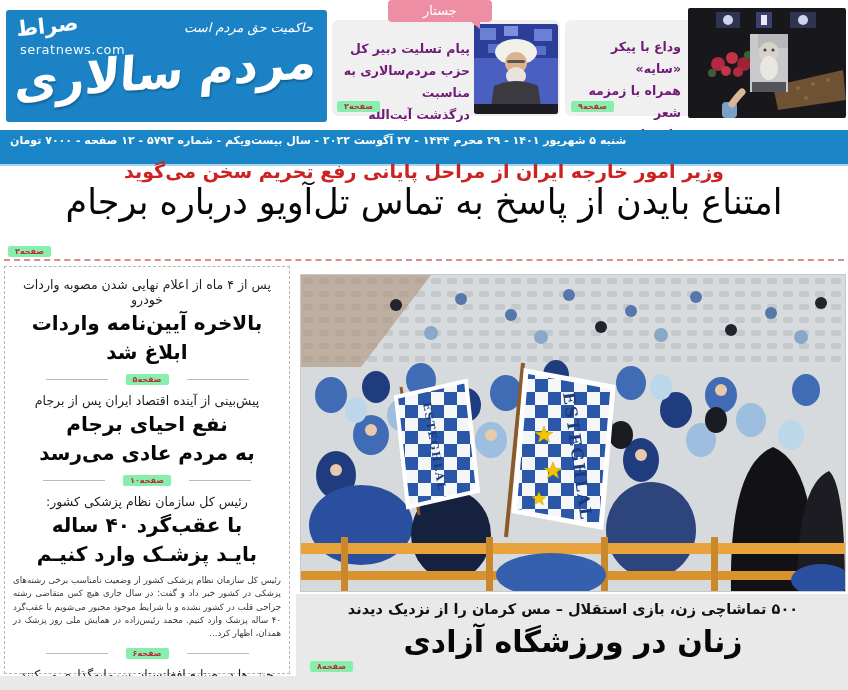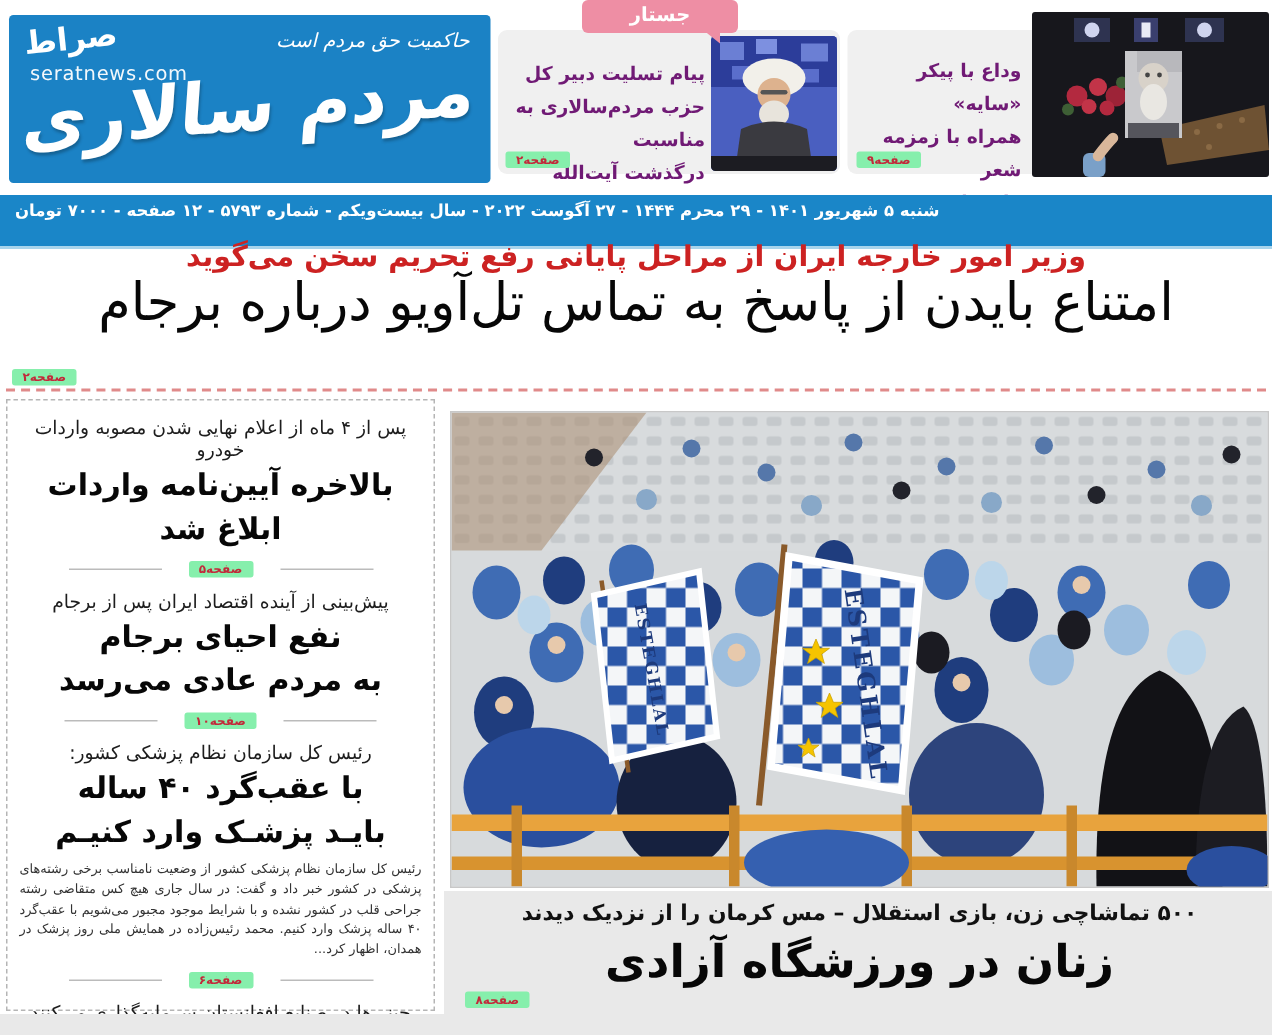--- a/index.html
+++ b/index.html
@@ -16,21 +16,21 @@
   .logo-slogan { position:absolute; top:10px; right:14px; font-size:13px; font-style:italic; }
   .serat-badge { position:absolute; top:4px; left:10px; font-size:21px; font-weight:bold;
                  transform:rotate(-6deg); }
   .serat-url { position:absolute; top:32px; left:14px; font-size:13px; direction:ltr;
                opacity:.95; letter-spacing:.5px; }
 
   .top-box { position:absolute; top:20px; height:96px; background:#f0f0f0; border-radius:6px; }
   .box-mid { left:332px; width:228px; }
   .box-right { left:565px; width:281px; }
   .tab-pink { position:absolute; left:388px; top:0; width:104px; height:22px; background:#ee8ea4;
-              border-radius:4px; color:#fff; font-weight:bold; font-size:13px; text-align:center;
+              border-radius:4px; color:#fff; font-weight:normal; font-size:13px; text-align:center;
               line-height:22px; letter-spacing:6px; z-index:3; }
   .tab-tail { position:absolute; left:470px; top:21px; width:0; height:0; z-index:3;
               border-left:10px solid transparent; border-top:8px solid #ee8ea4; }
   .top-box .txt { position:absolute; font-size:12.5px; font-weight:bold; color:#701a75;
                   line-height:1.75; white-space:pre-line; text-align:right; }
   .box-mid .txt { right:90px; left:8px; top:18px; }
   .box-right .txt { right:165px; left:10px; top:16px; }
   .page-chip { position:absolute; background:#86efac; color:#c2293a; font-size:8px;
                padding:1px 7px; border-radius:2px; font-weight:bold; z-index:4; }
   .chip-mid { left:337px; top:101px; }

